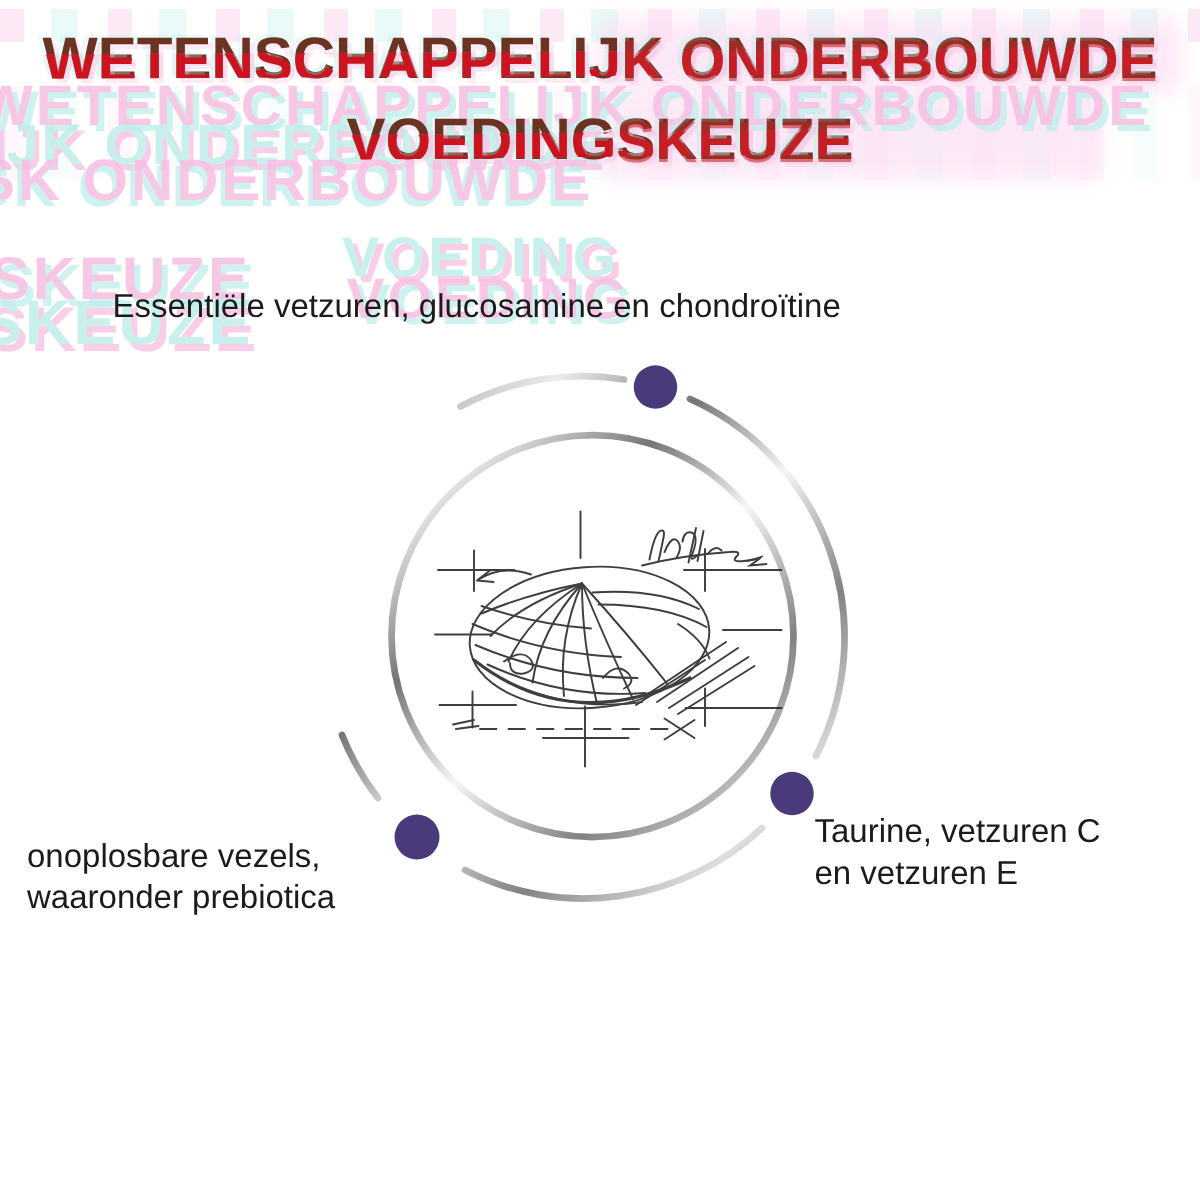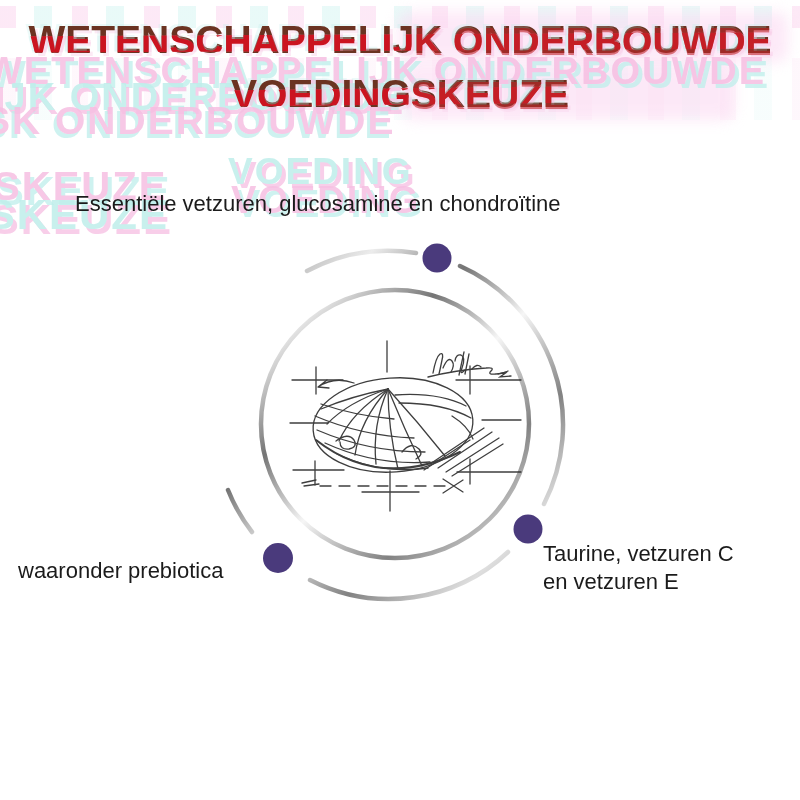--- a/index.html
+++ b/index.html
@@ -94,20 +94,21 @@
   </div>
   <div class="title-line tl2">
     <span class="title-base">VOEDINGSKEUZE
       <span class="title-red">VOEDINGSKEUZE</span>
       <span class="title-red2">VOEDINGSKEUZE</span>
     </span>
   </div>
 
   <div class="lbl lbl-top">Essentiële vetzuren, glucosamine en chondroïtine</div>
   <div class="lbl lbl-left">
+    <div>onoplosbare vezels,</div>
     <div>waaronder prebiotica</div>
   </div>
   <div class="lbl lbl-right">
     <div>Taurine, vetzuren C</div>
     <div>en vetzuren E</div>
   </div>
 
   <svg id="diagram" width="800" height="800" viewBox="0 0 800 800">
     <defs>
       <linearGradient id="metal" gradientUnits="userSpaceOnUse" x1="240" y1="260" x2="560" y2="600">

